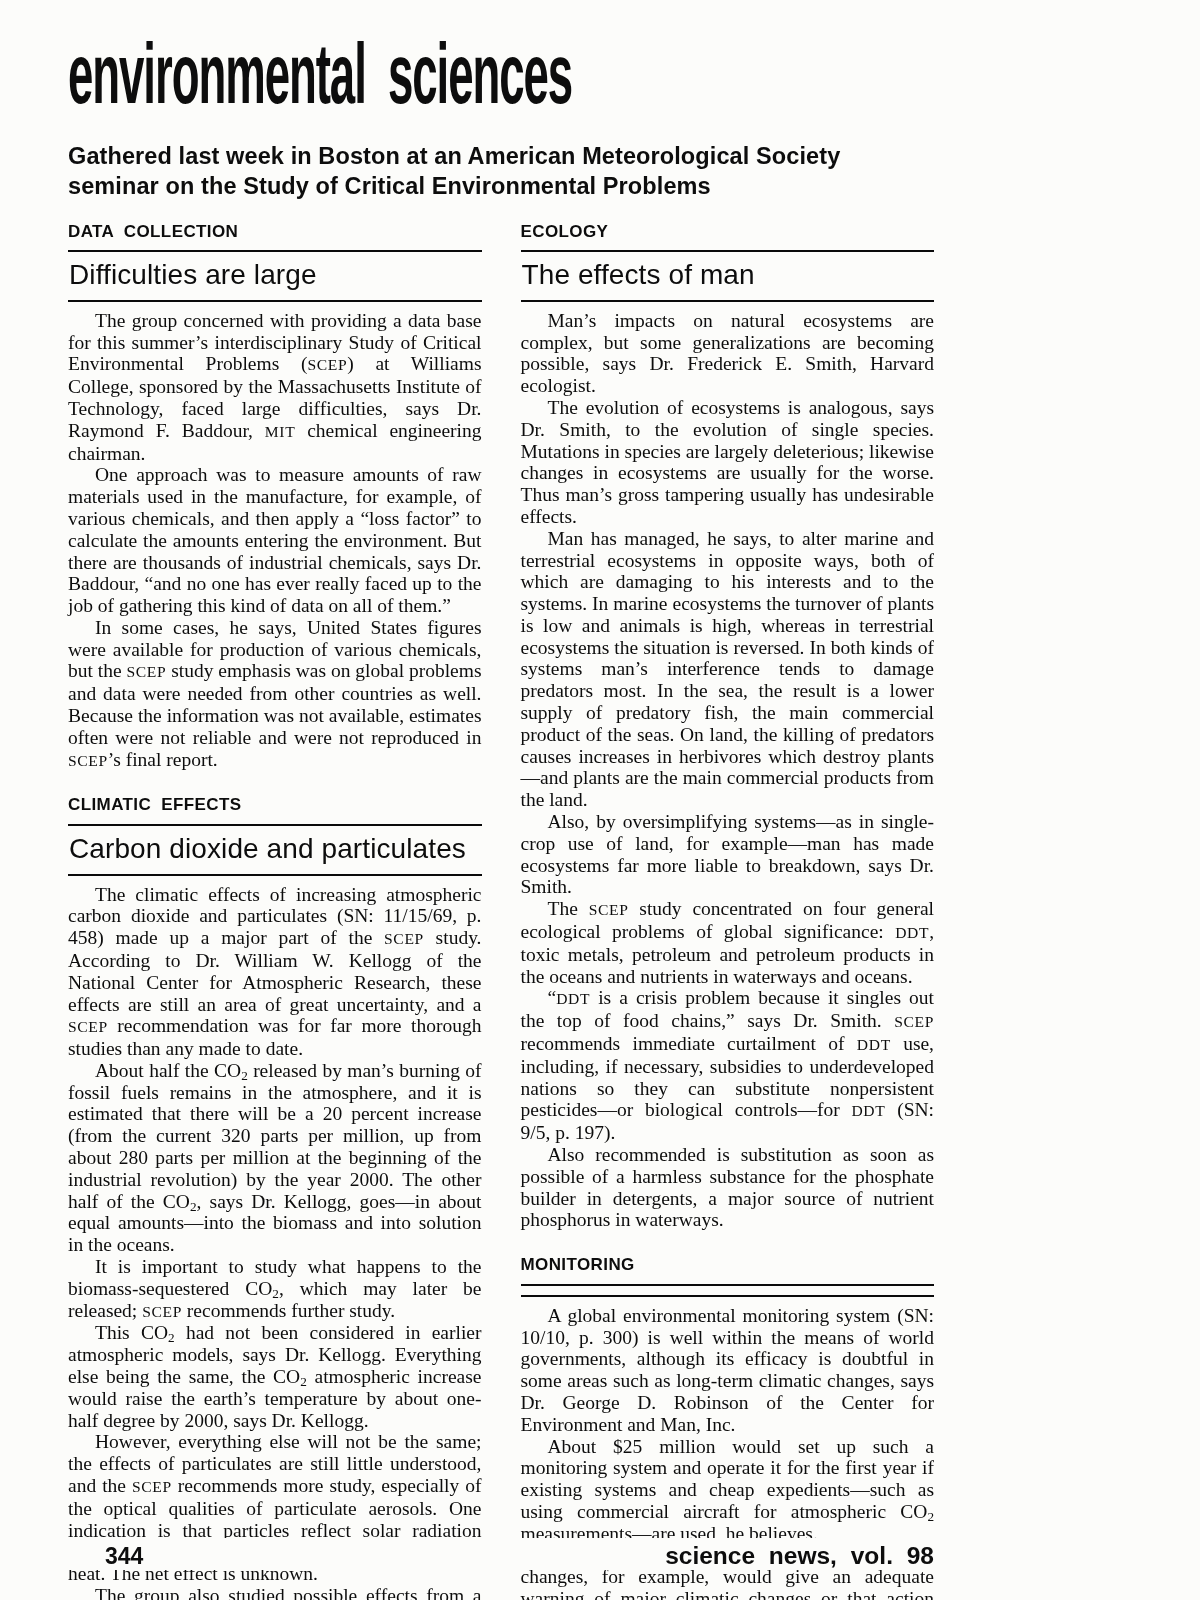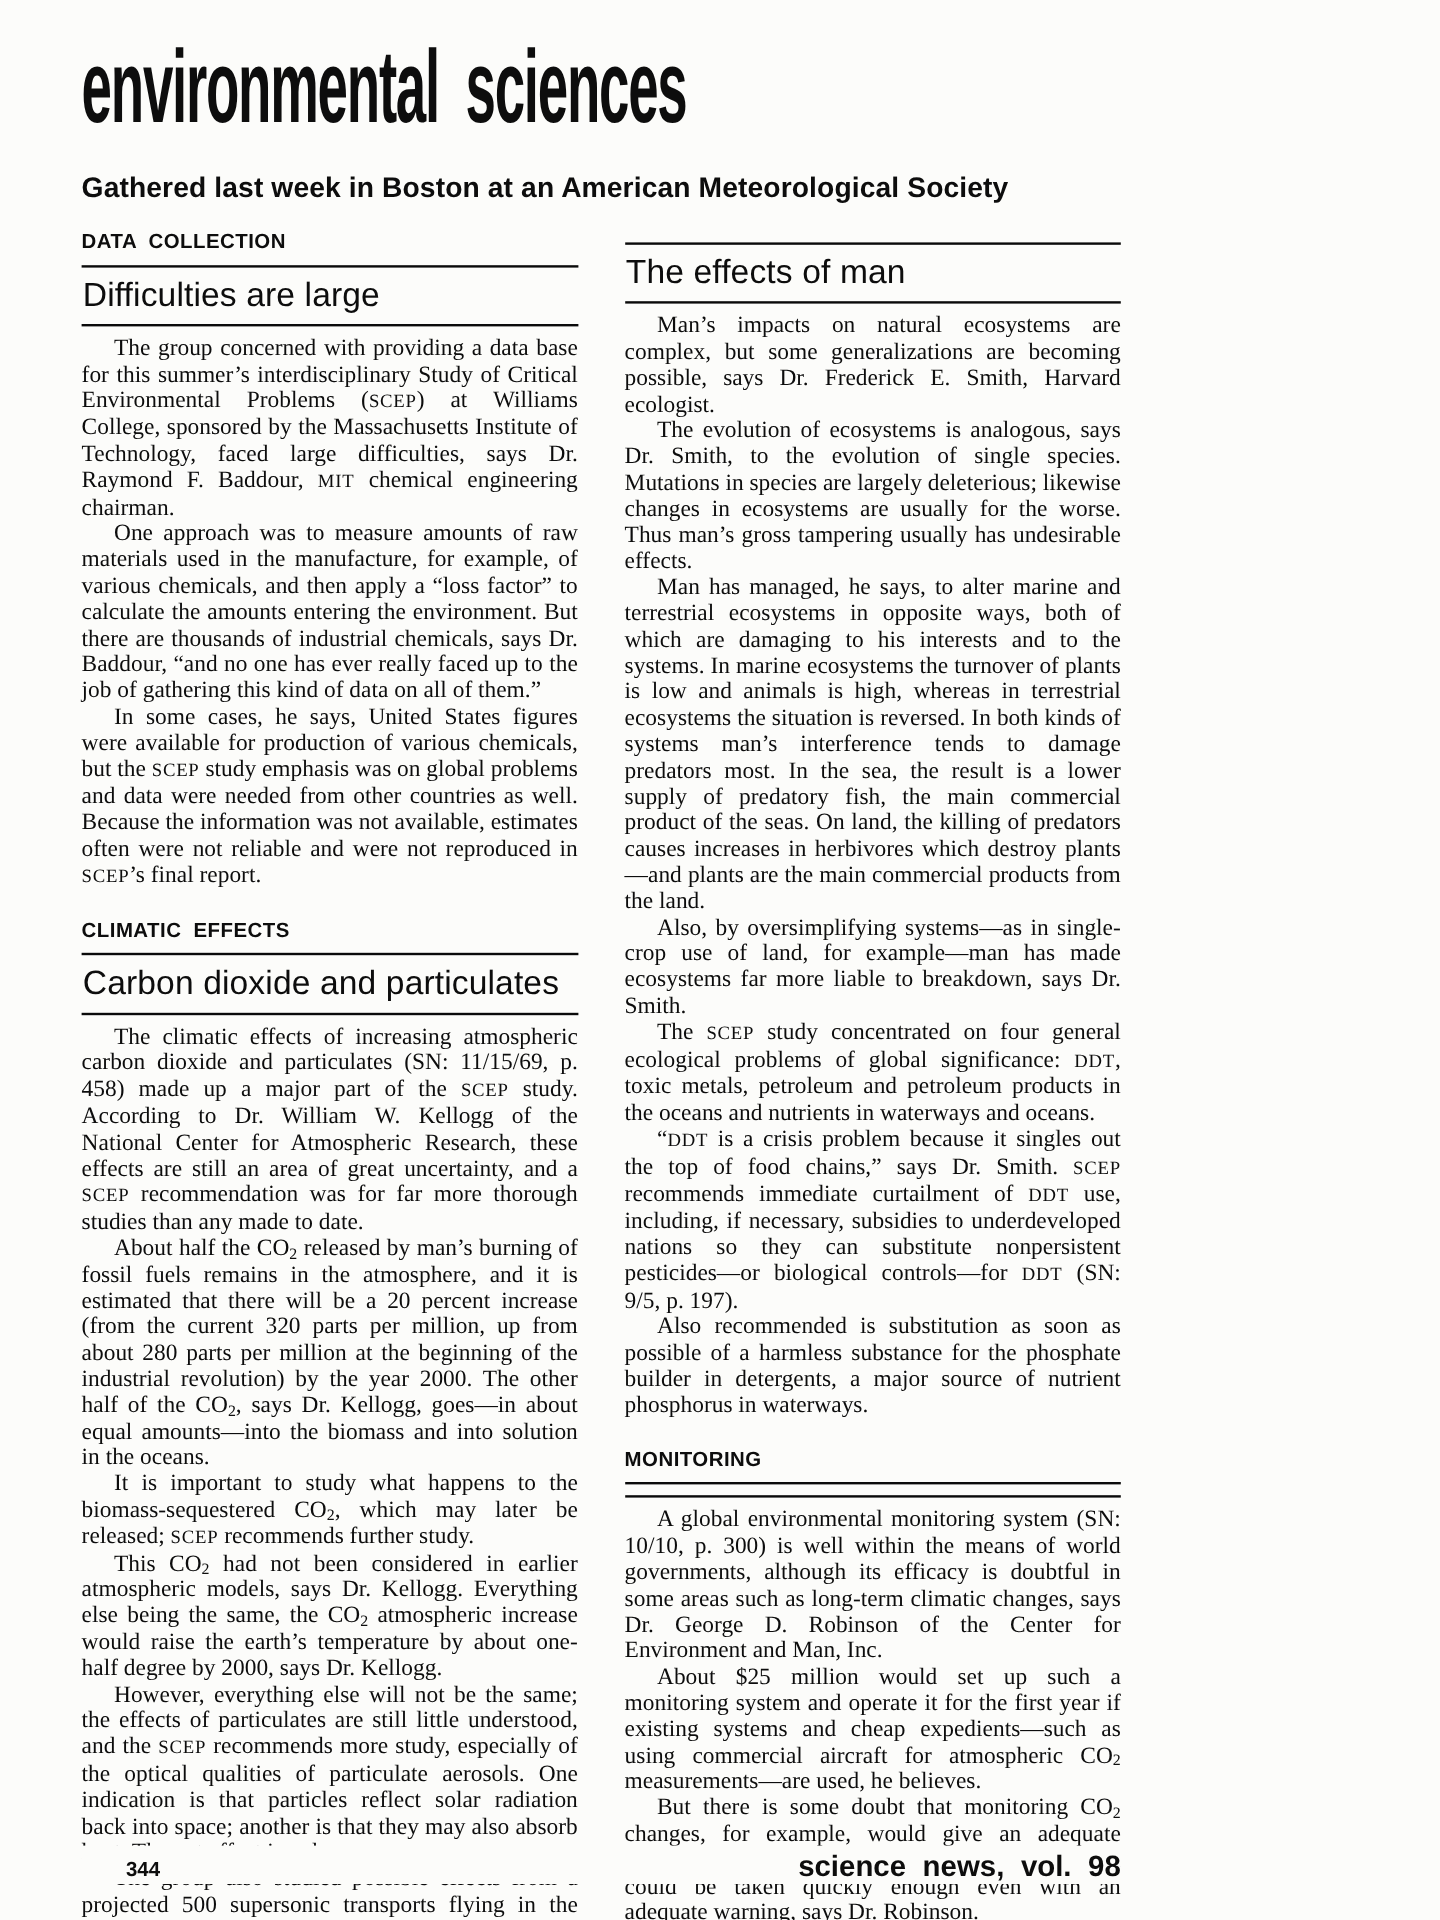--- a/index.html
+++ b/index.html
@@ -100,32 +100,33 @@
     right: 72px;
     bottom: 30px;
     display: flex;
     justify-content: space-between;
     align-items: baseline;
     font-family: "Liberation Sans", sans-serif;
     font-weight: 700;
     background: #fcfcfa;
     padding-top: 4px;
   }
-  .page-num { font-size: 17px; margin-left: 37px; }
+  .page-num { font-size: 23px; margin-left: 37px; }
   .journal  { font-size: 24.5px; word-spacing: 7px; }
 </style>
 </head>
 <body>
 
 <div class="page">
 
   <h1 class="title"><span class="title-inner">environmental sciences</span></h1>
 
   <div class="subtitle">
     <div>Gathered last week in Boston at an American Meteorological Society</div>
+    <div>seminar on the Study of Critical Environmental Problems</div>
   </div>
 
   <div class="columns">
     <div class="col" id="col-0">
         <section class="article">
           <div class="kicker">DATA COLLECTION</div>
           <div class="rule"></div>
           <h2 class="headline">Difficulties are large</h2>
           <div class="rule"></div>
           <div class="body">
@@ -144,20 +145,21 @@
             <p>About half the CO<sub class="co2">2</sub> released by man’s burning of fossil fuels remains in the atmosphere, and it is estimated that there will be a 20 percent increase (from the current 320 parts per million, up from about 280 parts per million at the beginning of the industrial revolution) by the year 2000. The other half of the CO<sub class="co2">2</sub>, says Dr. Kellogg, goes—in about equal amounts—into the biomass and into solution in the oceans.</p>
             <p>It is important to study what happens to the biomass-sequestered CO<sub class="co2">2</sub>, which may later be released; <span class="sc">SCEP</span> recommends further study.</p>
             <p>This CO<sub class="co2">2</sub> had not been considered in earlier atmospheric models, says Dr. Kellogg. Everything else being the same, the CO<sub class="co2">2</sub> atmospheric increase would raise the earth’s temperature by about one-half degree by 2000, says Dr. Kellogg.</p>
             <p>However, everything else will not be the same; the effects of particulates are still little understood, and the <span class="sc">SCEP</span> recommends more study, especially of the optical qualities of particulate aerosols. One indication is that particles reflect solar radiation back into space; another is that they may also absorb heat. The net effect is unknown.</p>
             <p>The group also studied possible effects from a projected 500 supersonic transports flying in the stratosphere by 1985. The major concerns are their engines’ emissions of sulfur oxides and water vapor, which will have a two to three year residence time in the stratosphere.</p>
           </div>
         </section>
       </div>
     <div class="col" id="col-1">
         <section class="article">
+          <div class="kicker">ECOLOGY</div>
           <div class="rule"></div>
           <h2 class="headline">The effects of man</h2>
           <div class="rule"></div>
           <div class="body">
             <p>Man’s impacts on natural ecosystems are complex, but some generalizations are becoming possible, says Dr. Frederick E. Smith, Harvard ecologist.</p>
             <p>The evolution of ecosystems is analogous, says Dr. Smith, to the evolution of single species. Mutations in species are largely deleterious; likewise changes in ecosystems are usually for the worse. Thus man’s gross tampering usually has undesirable effects.</p>
             <p>Man has managed, he says, to alter marine and terrestrial ecosystems in opposite ways, both of which are damaging to his interests and to the systems. In marine ecosystems the turnover of plants is low and animals is high, whereas in terrestrial ecosystems the situation is reversed. In both kinds of systems man’s interference tends to damage predators most. In the sea, the result is a lower supply of predatory fish, the main commercial product of the seas. On land, the killing of predators causes increases in herbivores which destroy plants—and plants are the main commercial products from the land.</p>
             <p>Also, by oversimplifying systems—as in single-crop use of land, for example—man has made ecosystems far more liable to breakdown, says Dr. Smith.</p>
             <p>The <span class="sc">SCEP</span> study concentrated on four general ecological problems of global significance: <span class="sc">DDT</span>, toxic metals, petroleum and petroleum products in the oceans and nutrients in waterways and oceans.</p>
             <p>“<span class="sc">DDT</span> is a crisis problem because it singles out the top of food chains,” says Dr. Smith. <span class="sc">SCEP</span> recommends immediate curtailment of <span class="sc">DDT</span> use, including, if necessary, subsidies to underdeveloped nations so they can substitute nonpersistent pesticides—or biological controls—for <span class="sc">DDT</span> (SN: 9/5, p. 197).</p>

